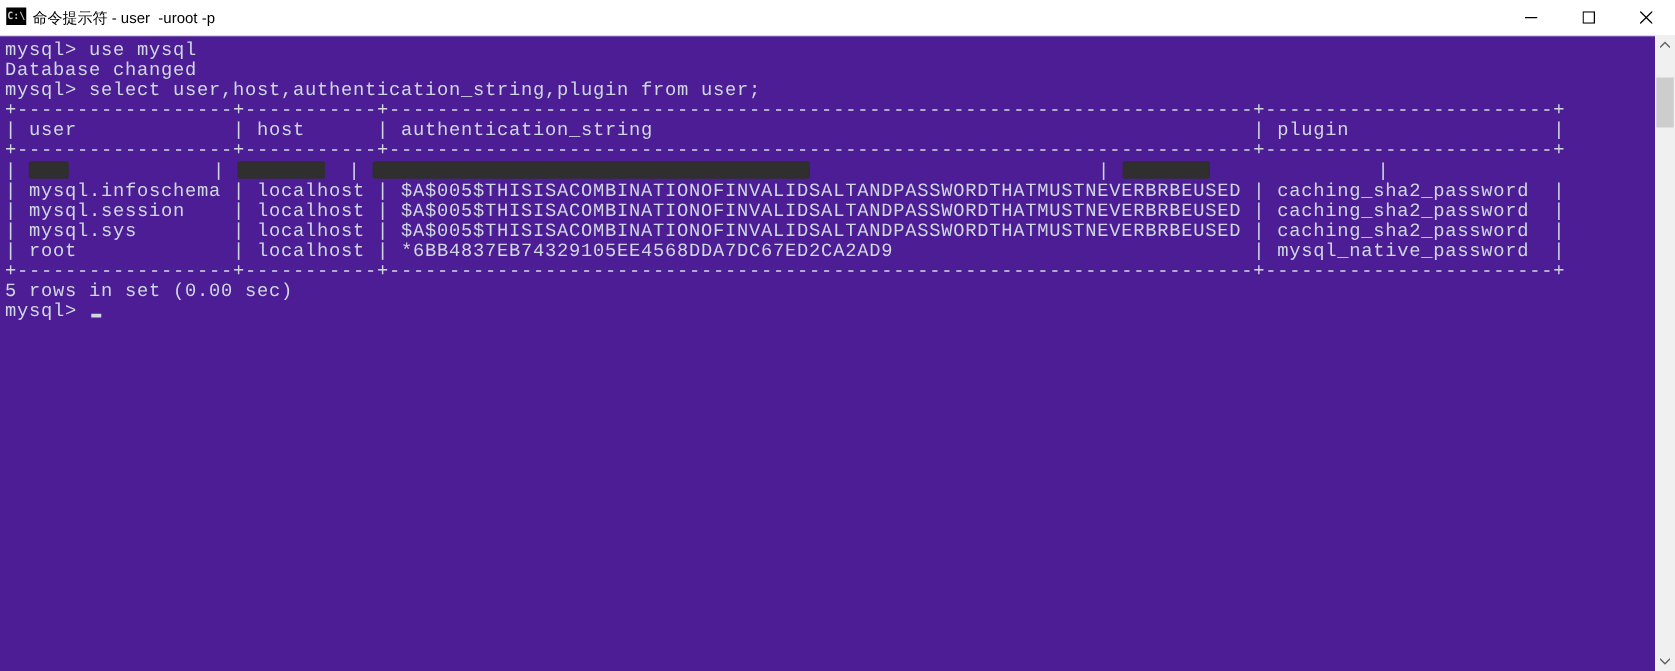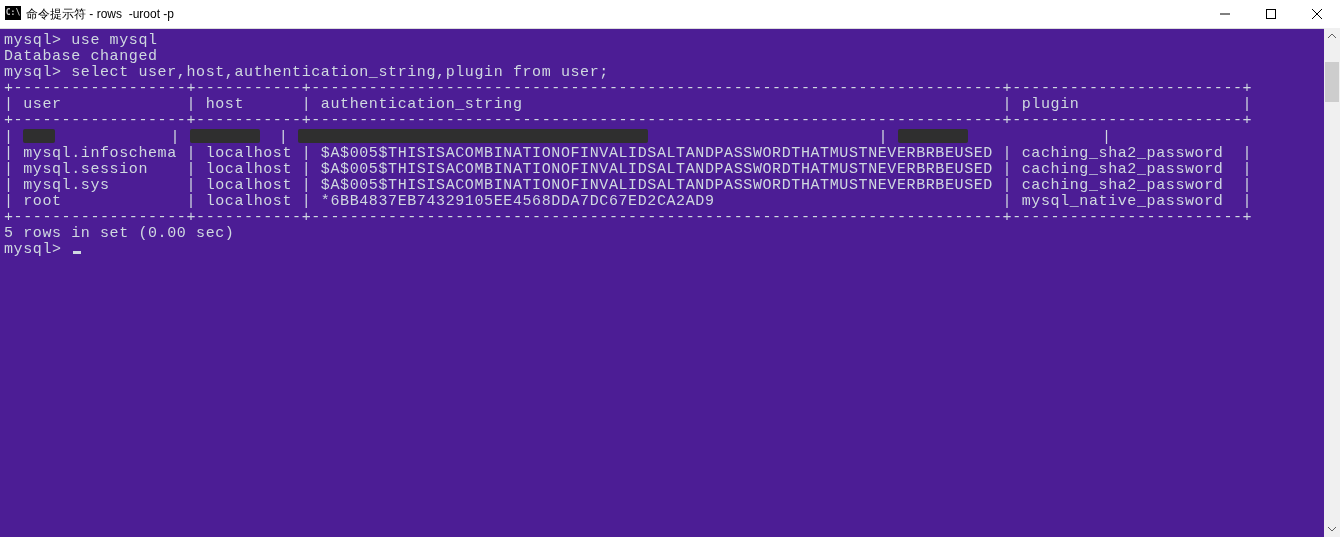--- a/index.html
+++ b/index.html
@@ -108,21 +108,21 @@
     background:#cdcdcd;
   }
 </style>
 </head>
 <body>
 
 <div class="titlebar">
   <div class="icon">
     <span>C:\</span>
   </div>
-  <div class="title-text">命令提示符 - rows  -uroot -p</div>
+  <div class="title-text">命令提示符 - user  -uroot -p</div>
   <div class="win-controls">
     <div class="win-btn">
       <svg width="10" height="10">
           <line x1="0" y1="5" x2="10" y2="5" stroke="currentColor" stroke-width="1"></line>
         </svg>
     </div>
     <div class="win-btn">
       <svg width="10" height="10">
           <rect x="0.5" y="0.5" width="9" height="9" fill="none" stroke="currentColor" stroke-width="1"></rect>
         </svg>

